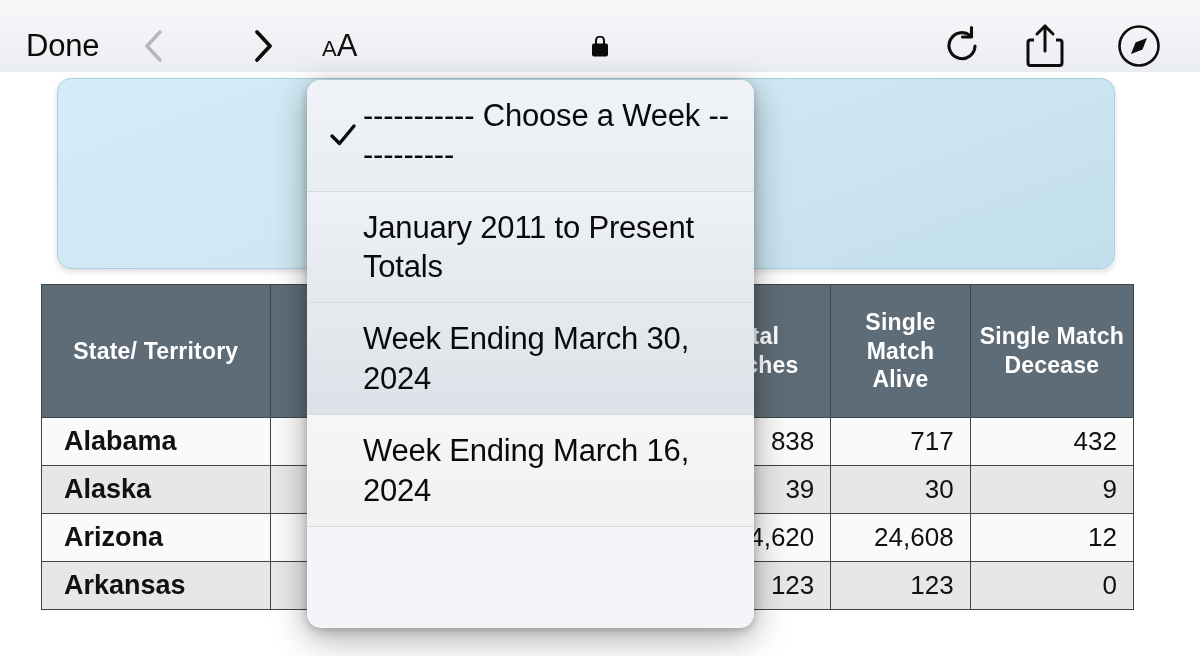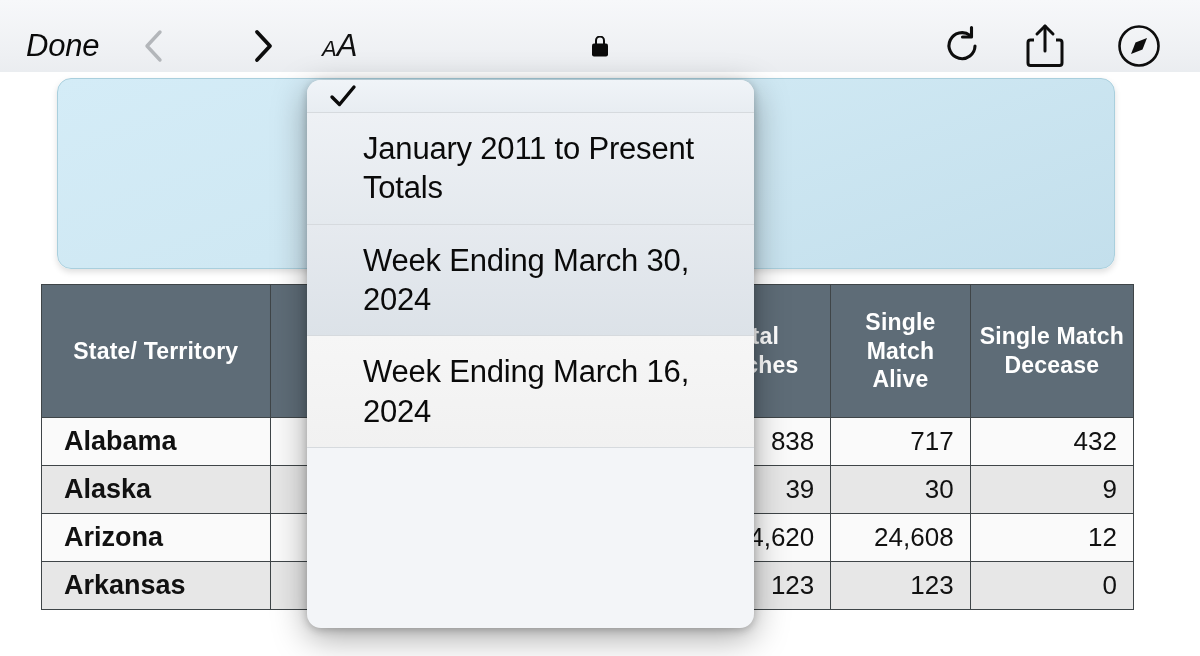--- a/index.html
+++ b/index.html
@@ -9,21 +9,21 @@
     font-family: "Liberation Sans", sans-serif;
     background: #ffffff;
   }
   .screen { position: relative; width: 1200px; height: 656px; overflow: hidden; background:#fff; }
 
   
   .toolbar {
     position: absolute; left:0; top:0; width:1200px; height:92px;
     background: linear-gradient(180deg,#f7f8fa 0%, #eef0f3 60%, #e6e9ed 100%);
     border-bottom: 1px solid #c9ccd1;
-    display:flex; align-items:center;font-style:italic;
+    display:flex; align-items:center;
   }
   .tb-done {
     position:absolute; left:26px; top:50%; transform:translateY(-50%);
     font-size:31px; color:#0a0a0a; letter-spacing:-0.2px; font-weight:400;
   }
   .tb-back {
     position:absolute; left:137px; top:50%; transform:translateY(-50%);
     width:32px; height:40px;
   }
   .tb-fwd {
@@ -269,20 +269,21 @@
     </table>
 
   </div>
 
   <div class="popover">
 
     <div class="pop-item sel">
       <svg class="pop-check" viewBox="0 0 28 28">
         <path d="M3 15 L10.5 22.5 L25 5" fill="none" stroke="#0a0a0a" stroke-width="3.4" stroke-linecap="round" stroke-linejoin="round"></path>
       </svg>
+      <span>----------- Choose a Week -----------</span>
     </div>
 
     <div class="pop-item g1">
       <span>January 2011 to Present Totals</span>
     </div>
 
     <div class="pop-item g2">
       <span>Week Ending March 30, 2024</span>
     </div>
 

